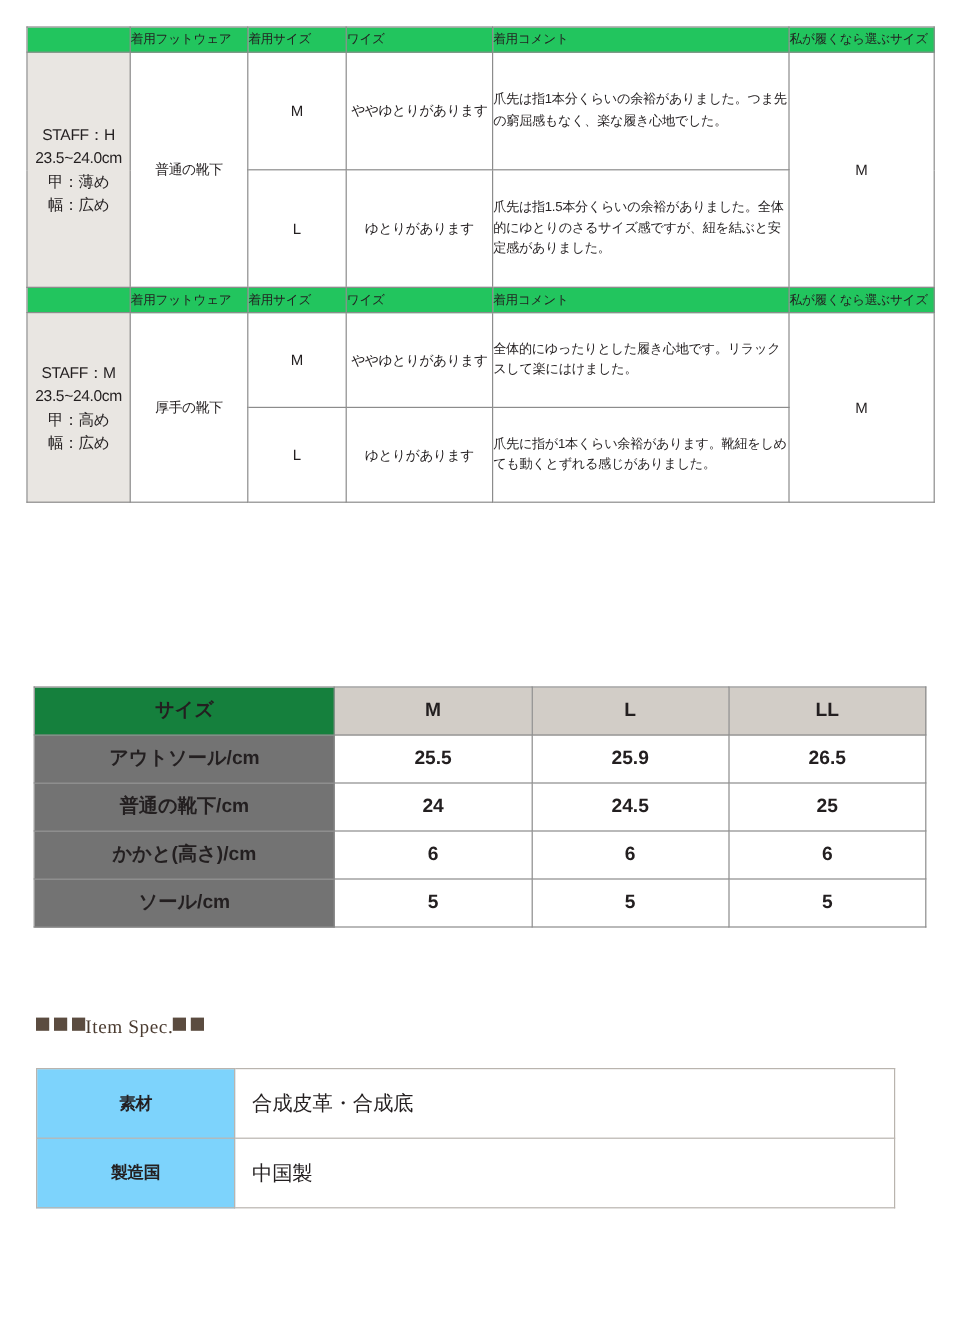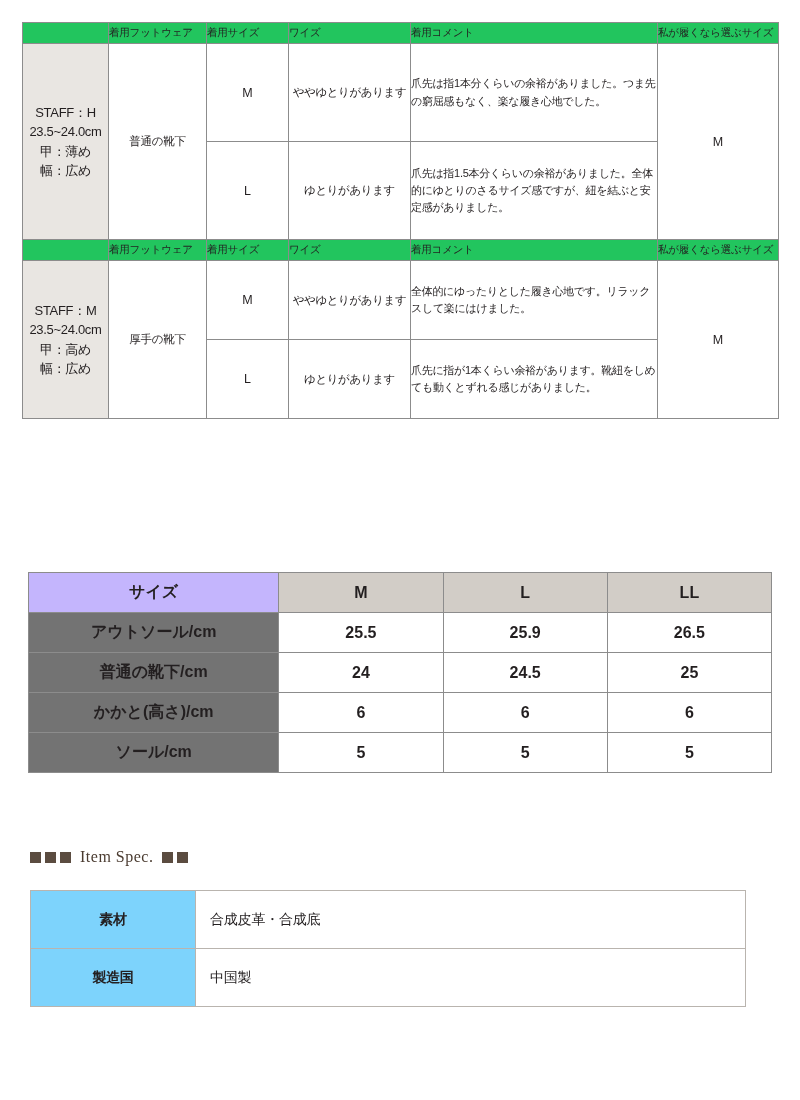--- a/index.html
+++ b/index.html
@@ -113,33 +113,32 @@
   }
   table.spec td.rowhead {
     background: #737373;
     font-size: 16px;
     font-weight: bold;
   }
   table.spec tr.head td {
     background: #d2cdc7;
   }
   table.spec tr.head td.rowhead {
-    background: #c4b5fd;
+    background: #15803d;
   }
   .spec-col-head { width: 250px; }
   .spec-col-val  { width: 164px; }
 
   
   .itemspec-title {
     position: absolute;
     left: 30px;
     top: 848px;
     display: flex;
-    align-items: center;
-    gap: 9px;
+    gap: 0;
   }
   .sq-group {
     display: flex;
     gap: 4px;
   }
   .sq {
     width: 11px;
     height: 11px;
     background: #5b4c40;
     display: block;
@@ -158,21 +157,21 @@
     width: 716px;
   }
   table.itemspec {
     border-collapse: collapse;
     width: 716px;
     table-layout: fixed;
   }
   table.itemspec td {
     border: 1px solid #b9b4ae;
     height: 55px;
-    font-size: 14px;
+    font-size: 17px;
     color: #231f20;
   }
   table.itemspec td.is-head {
     background: #7dd3fc;
     width: 162px;
     text-align: center;
     font-weight: bold;
     font-size: 14px;
     letter-spacing: -0.3px;
   }

